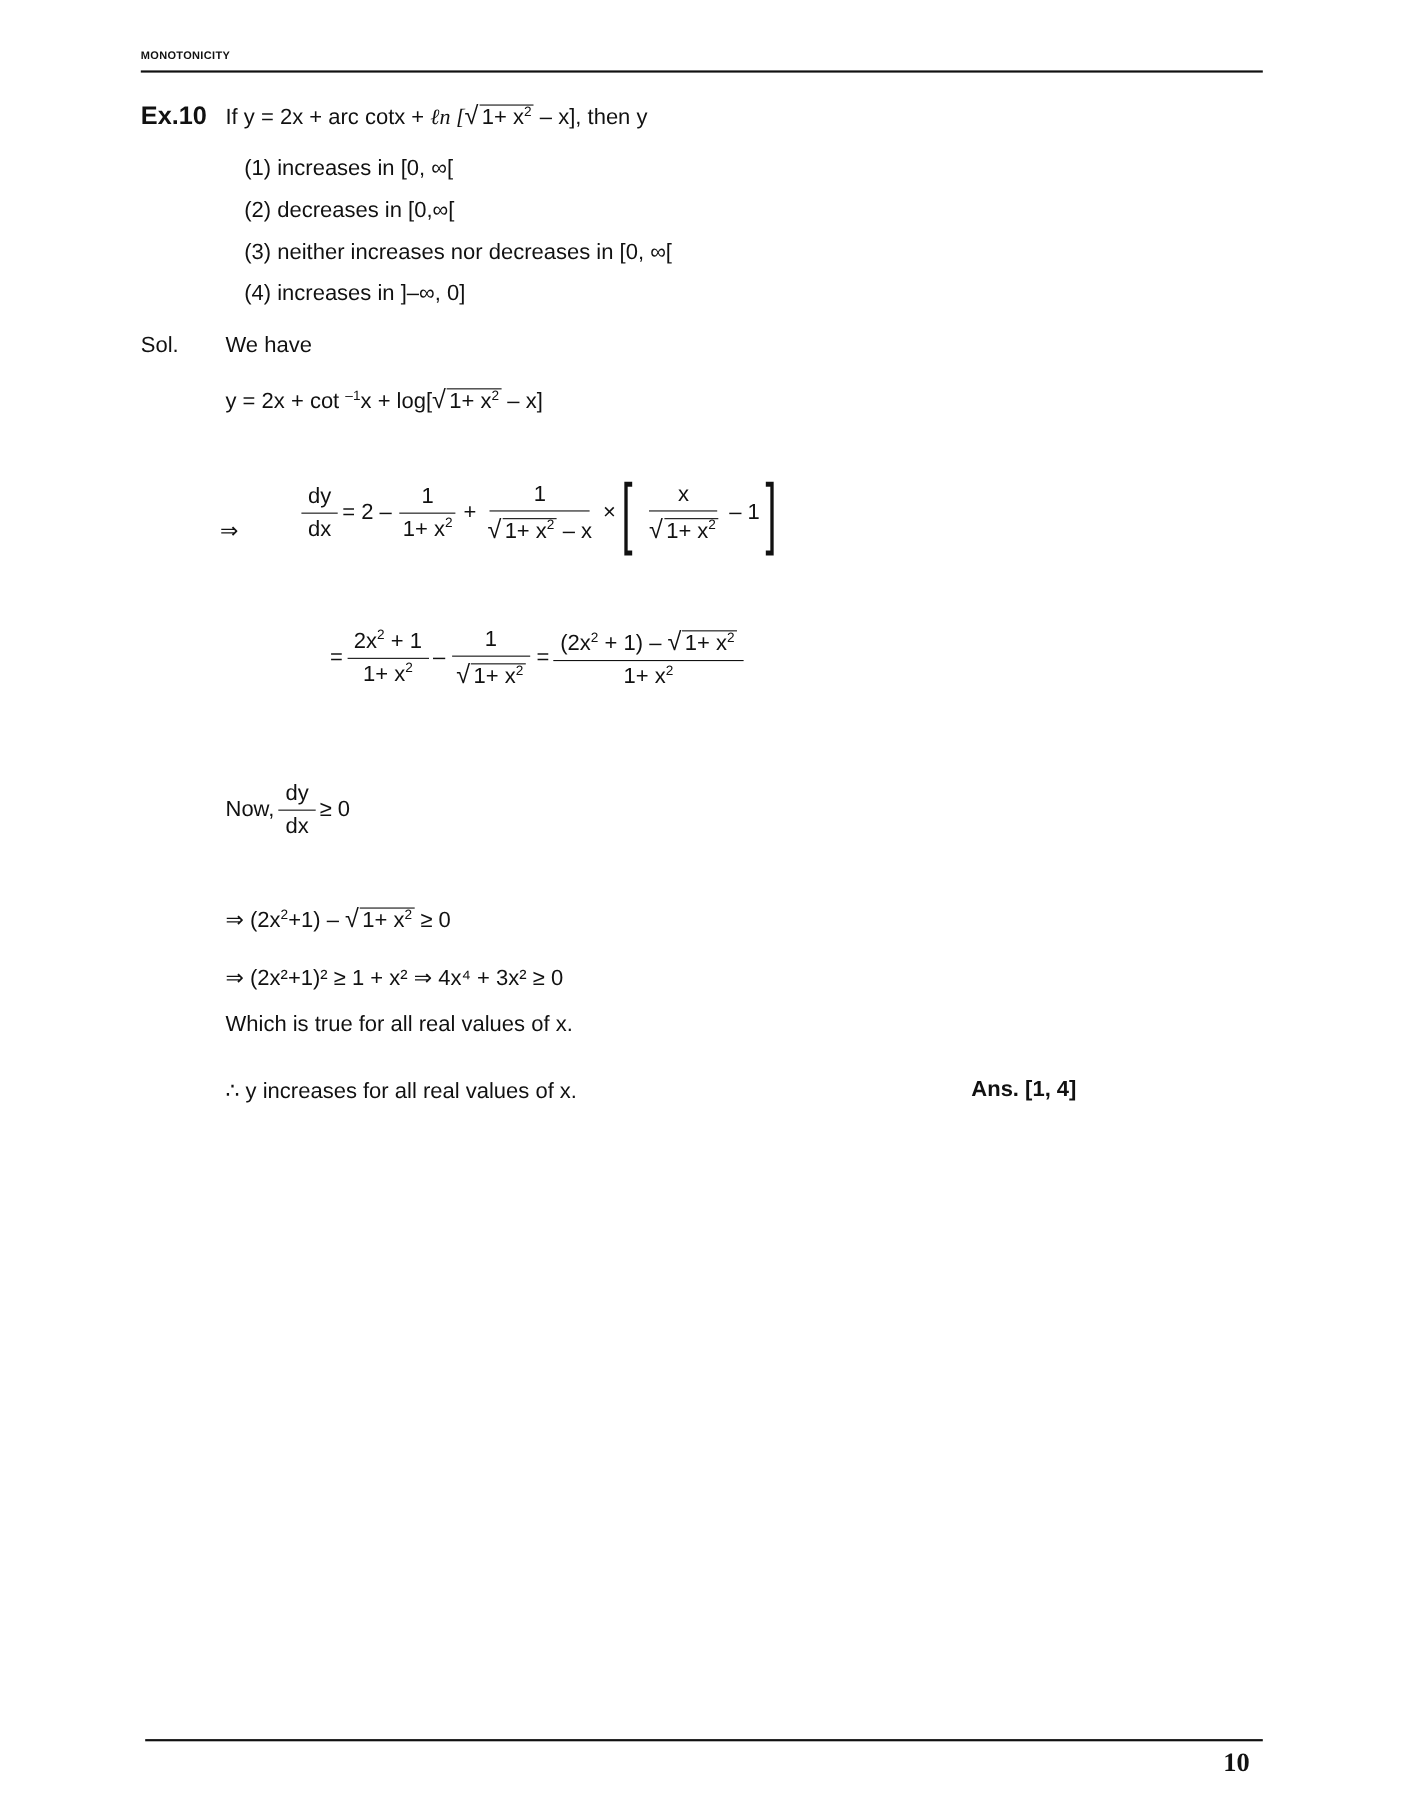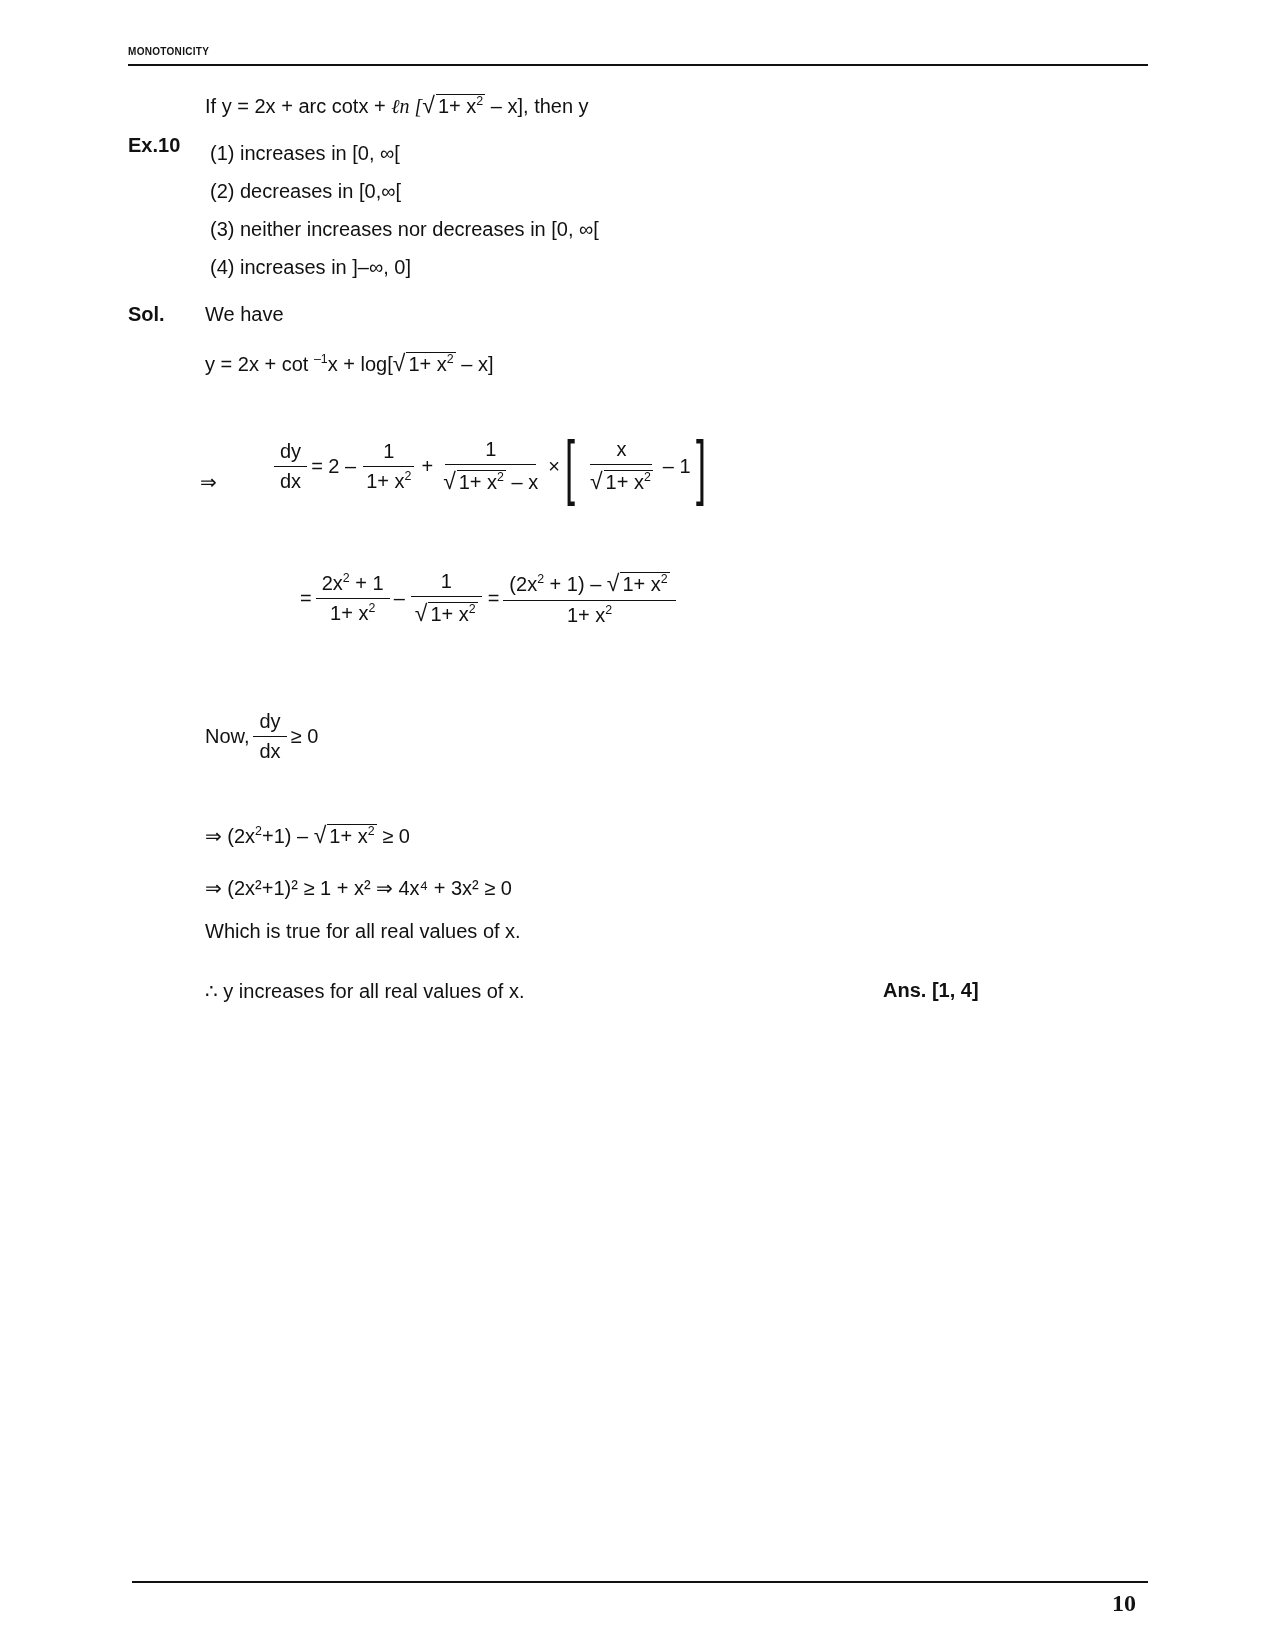--- a/index.html
+++ b/index.html
@@ -1,24 +1,24 @@
 <!DOCTYPE html>
 <html><head>
 <meta charset="utf-8">
 <style>
   html, body { margin:0; padding:0; background:#fff; }
   body { width:1275px; height:1650px; position:relative; overflow:hidden;
          font-family:"Liberation Sans", sans-serif; color:#111; font-size:20px; }
   .abs { position:absolute; white-space:nowrap; }
   .hdr-title { left:128px; top:46px; font-size:10px; font-weight:bold; letter-spacing:0.3px; }
   .hdr-rule { left:128px; top:64px; width:1020px; height:2px; background:#111; }
-  .ex-label { left:128px; top:92px; font-weight:bold; font-size:20px;margin-top:42px; }
+  .ex-label { left:128px; top:92px; font-weight:bold; font-size:23px; }
   .q-text { left:205px; top:92px; }
-  .opt { left:210px; }
-  .sol-label { left:128px; top:303px; font-weight:bold; }
+  .opt { left:222px; }
+  .sol-label { left:128px; top:303px; font-weight:normal; }
   .line { left:205px; }
   .frac { display:inline-flex; flex-direction:column; align-items:center; vertical-align:middle; margin:0 4px; }
   .frac .num { padding:0 6px 3px; border-bottom:1.5px solid #111; text-align:center; }
   .frac .den { padding:3px 6px 0; text-align:left; }
   .sqrt { display:inline-block; border-top:1.5px solid #111; padding:0 2px 0 2px; margin-left:1px; line-height:1.1; }
   .rad { font-size:1.15em; }
   sup { font-size:0.62em; vertical-align:super; line-height:0; }
   .bracket { display:inline-block; vertical-align:middle; font-size:72px; font-weight:200; line-height:1; transform:scaleX(0.5); }
   .ans { left:883px; top:979px; font-weight:bold;text-align:right; }
   .foot-rule { left:132px; top:1581px; width:1016px; height:2px; background:#111; }

